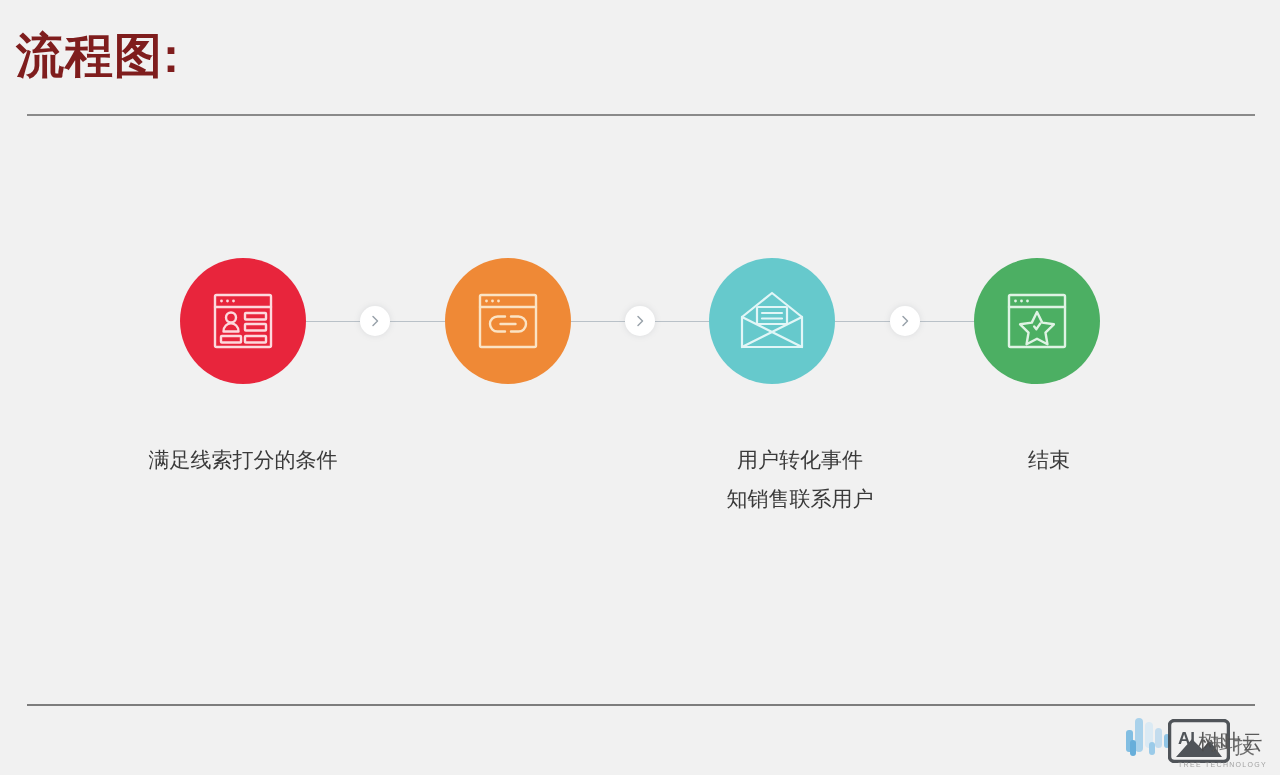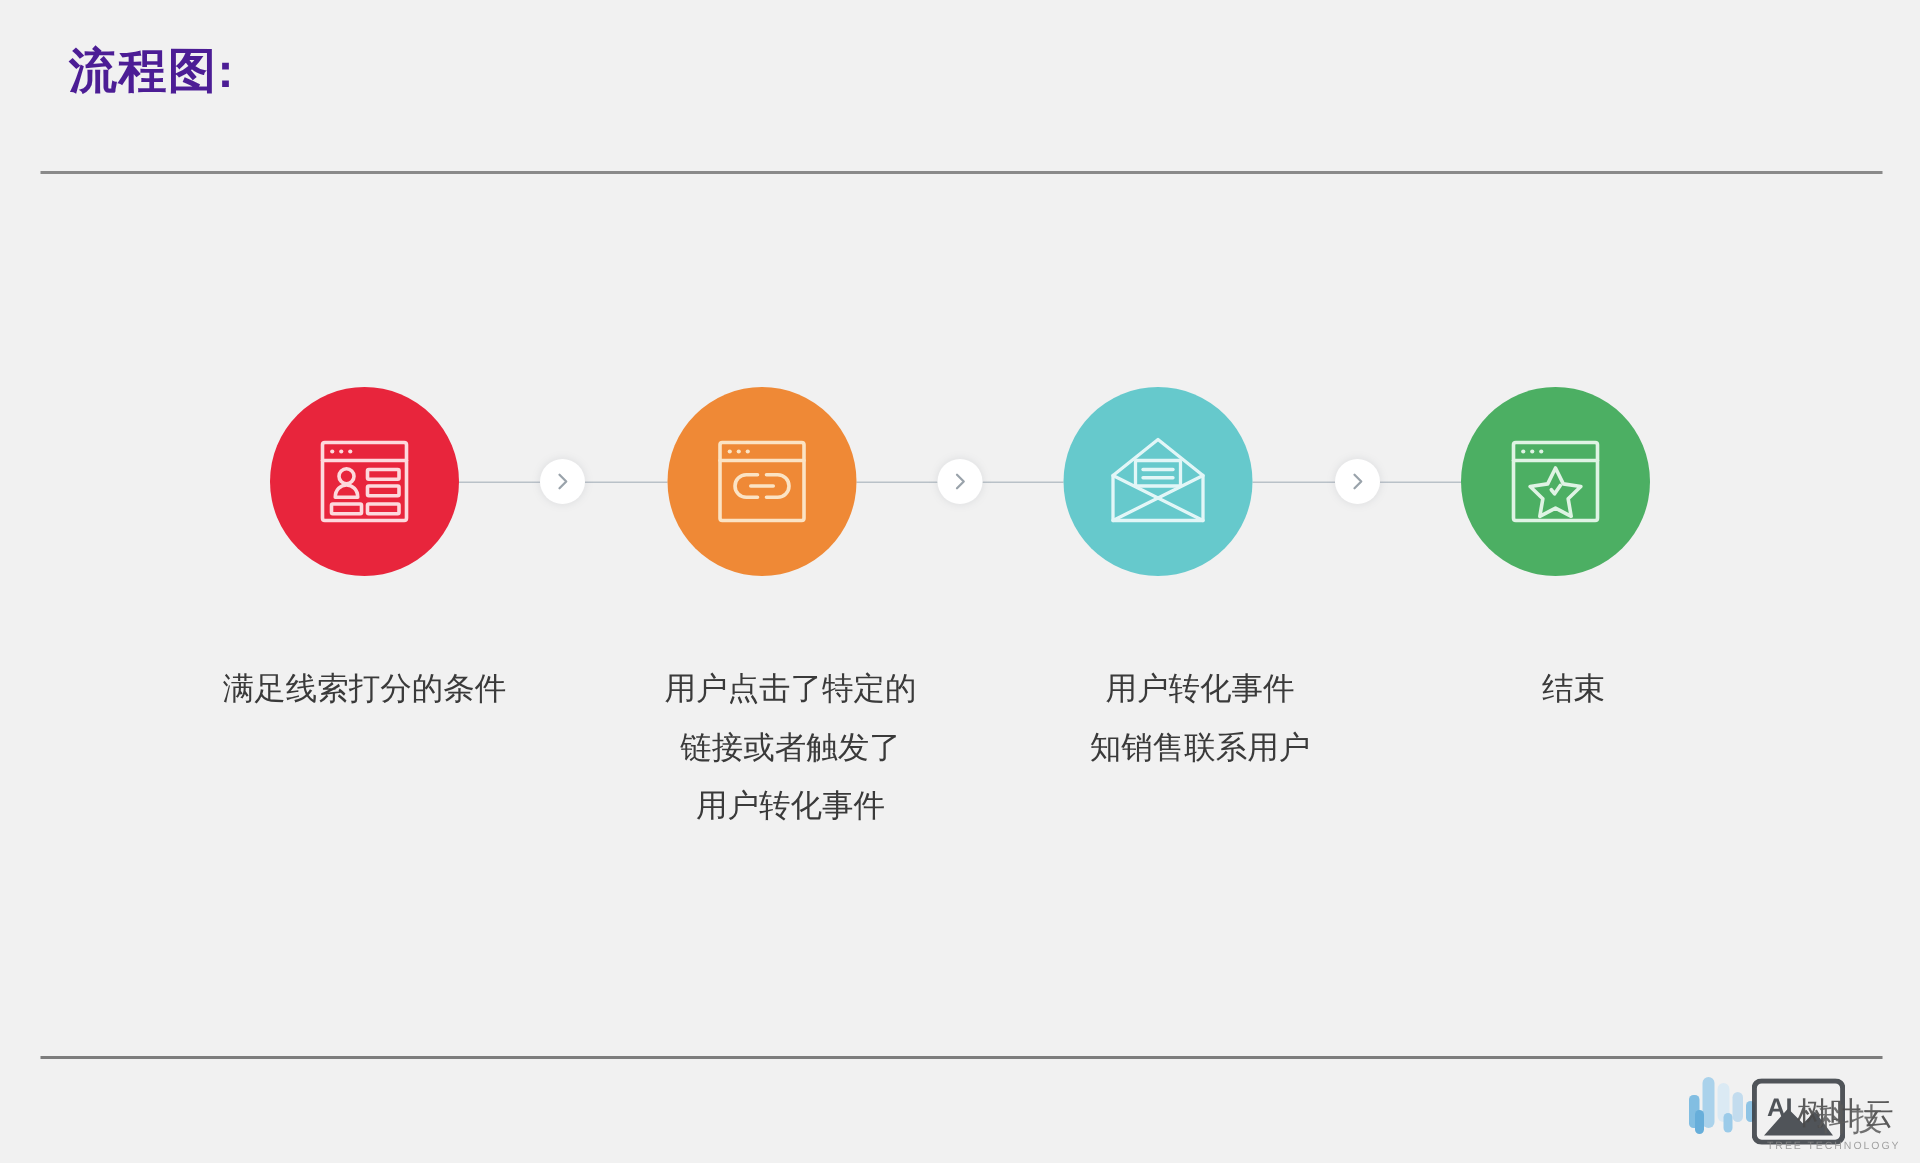--- a/index.html
+++ b/index.html
@@ -13,25 +13,25 @@
   body {
     background: #f1f1f1;
     font-family: "Liberation Sans", "DejaVu Sans", sans-serif;
     position: relative;
     -webkit-font-smoothing: antialiased;
   }
 
   
   .slide-title {
     position: absolute;
-    left: 46px;
+    left: 16px;
     top: 30px;
-    font-size: 32px;
+    font-size: 48px;
     font-weight: bold;
-    color: #4c1d95;
+    color: #7f1d1d;
     letter-spacing: 1px;
     line-height: 1.1;
   }
 
   .rule {
     position: absolute;
     left: 27px;
     width: 1228px;
     height: 2px;
     background: #8a8a8a;
@@ -308,23 +308,20 @@
             <polyline points="32.2,40.5 34.4,43.2 38.2,37.6"></polyline>
           </svg>
         </span>
       </div>
     </div>
 
   </div>
 
   <div class="labels">
     <div class="label label-0">满足线索打分的条件</div>
-    <div class="label label-1">用户点击了特定的
-链接或者触发了
-用户转化事件</div>
     <div class="label label-2">用户转化事件
 知销售联系用户</div>
     <div class="label label-3">结束</div>
   </div>
 
 </div>
 
 <div class="watermark">
 
   <span class="wm-bars">

